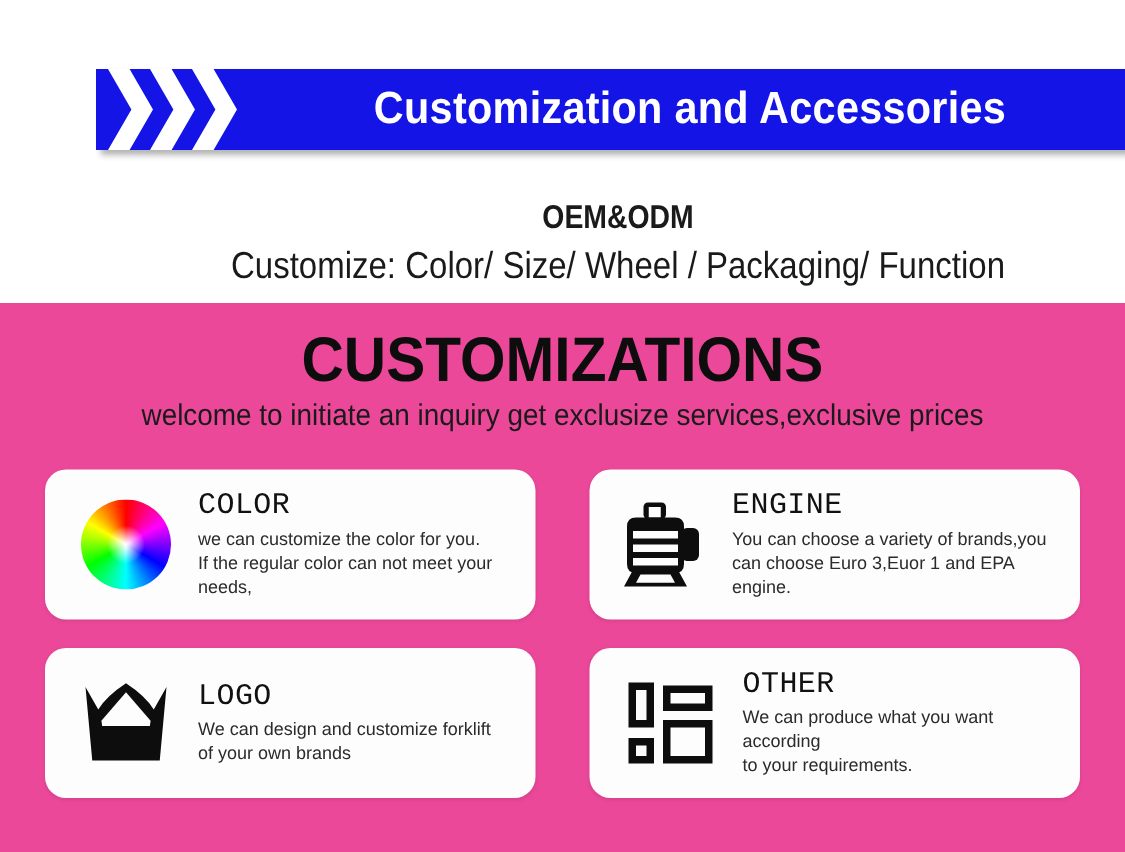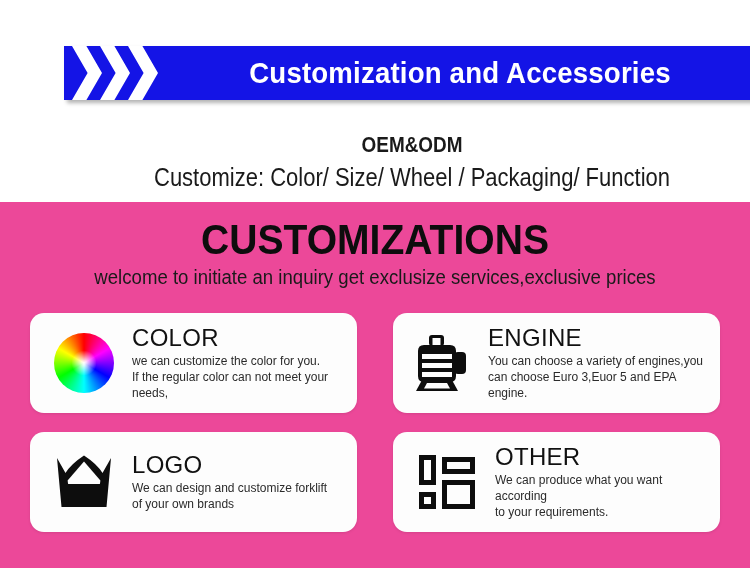--- a/index.html
+++ b/index.html
@@ -165,25 +165,26 @@
     align-items: center;
     justify-content: center;
   }
 
   .card-body {
     flex: 1 1 auto;
     min-width: 0;
   }
 
   .card-title {
-    font-size: 24px;
+    font-size: 20px;
     color: #111111;
     line-height: 1.05;
     margin-bottom: 3px;
     letter-spacing: 0.3px;
+    font-family: Liberation Mono, monospace;
   }
 
   .card-desc {
     font-size: 12px;
     color: #2b2b2b;
     line-height: 1.35;
   }
   .card-desc span { display: block; }
 
   
@@ -252,22 +253,22 @@
             <rect x="13" y="29" width="30" height="5" fill="#fdfdfd"></rect>
             <rect x="13" y="38" width="30" height="5" fill="#fdfdfd"></rect>
             <path d="M13 46 L43 46 L49 57 L7 57 Z"></path>
             <path d="M18 49 L38 49 L41 54.5 L15 54.5 Z" fill="#fdfdfd"></path>
           </g>
         </svg>
       </div>
       <div class="card-body">
         <div class="card-title">ENGINE</div>
         <div class="card-desc">
-          <span>You can choose a variety of engines,you</span>
-          <span>can choose Euro 3,Euor 5 and EPA engine.</span>
+          <span>You can choose a variety of brands,you</span>
+          <span>can choose Euro 3,Euor 1 and EPA engine.</span>
         </div>
       </div>
     </div>
 
     <div class="card pos-3">
       <div class="card-icon">
         <svg width="58" height="56" viewBox="0 0 58 56" aria-hidden="true">
           <g fill="#0d0d0d">
             <rect x="1" y="1" width="17" height="30"></rect>
             <rect x="6" y="6" width="7" height="20" fill="#fdfdfd"></rect>

